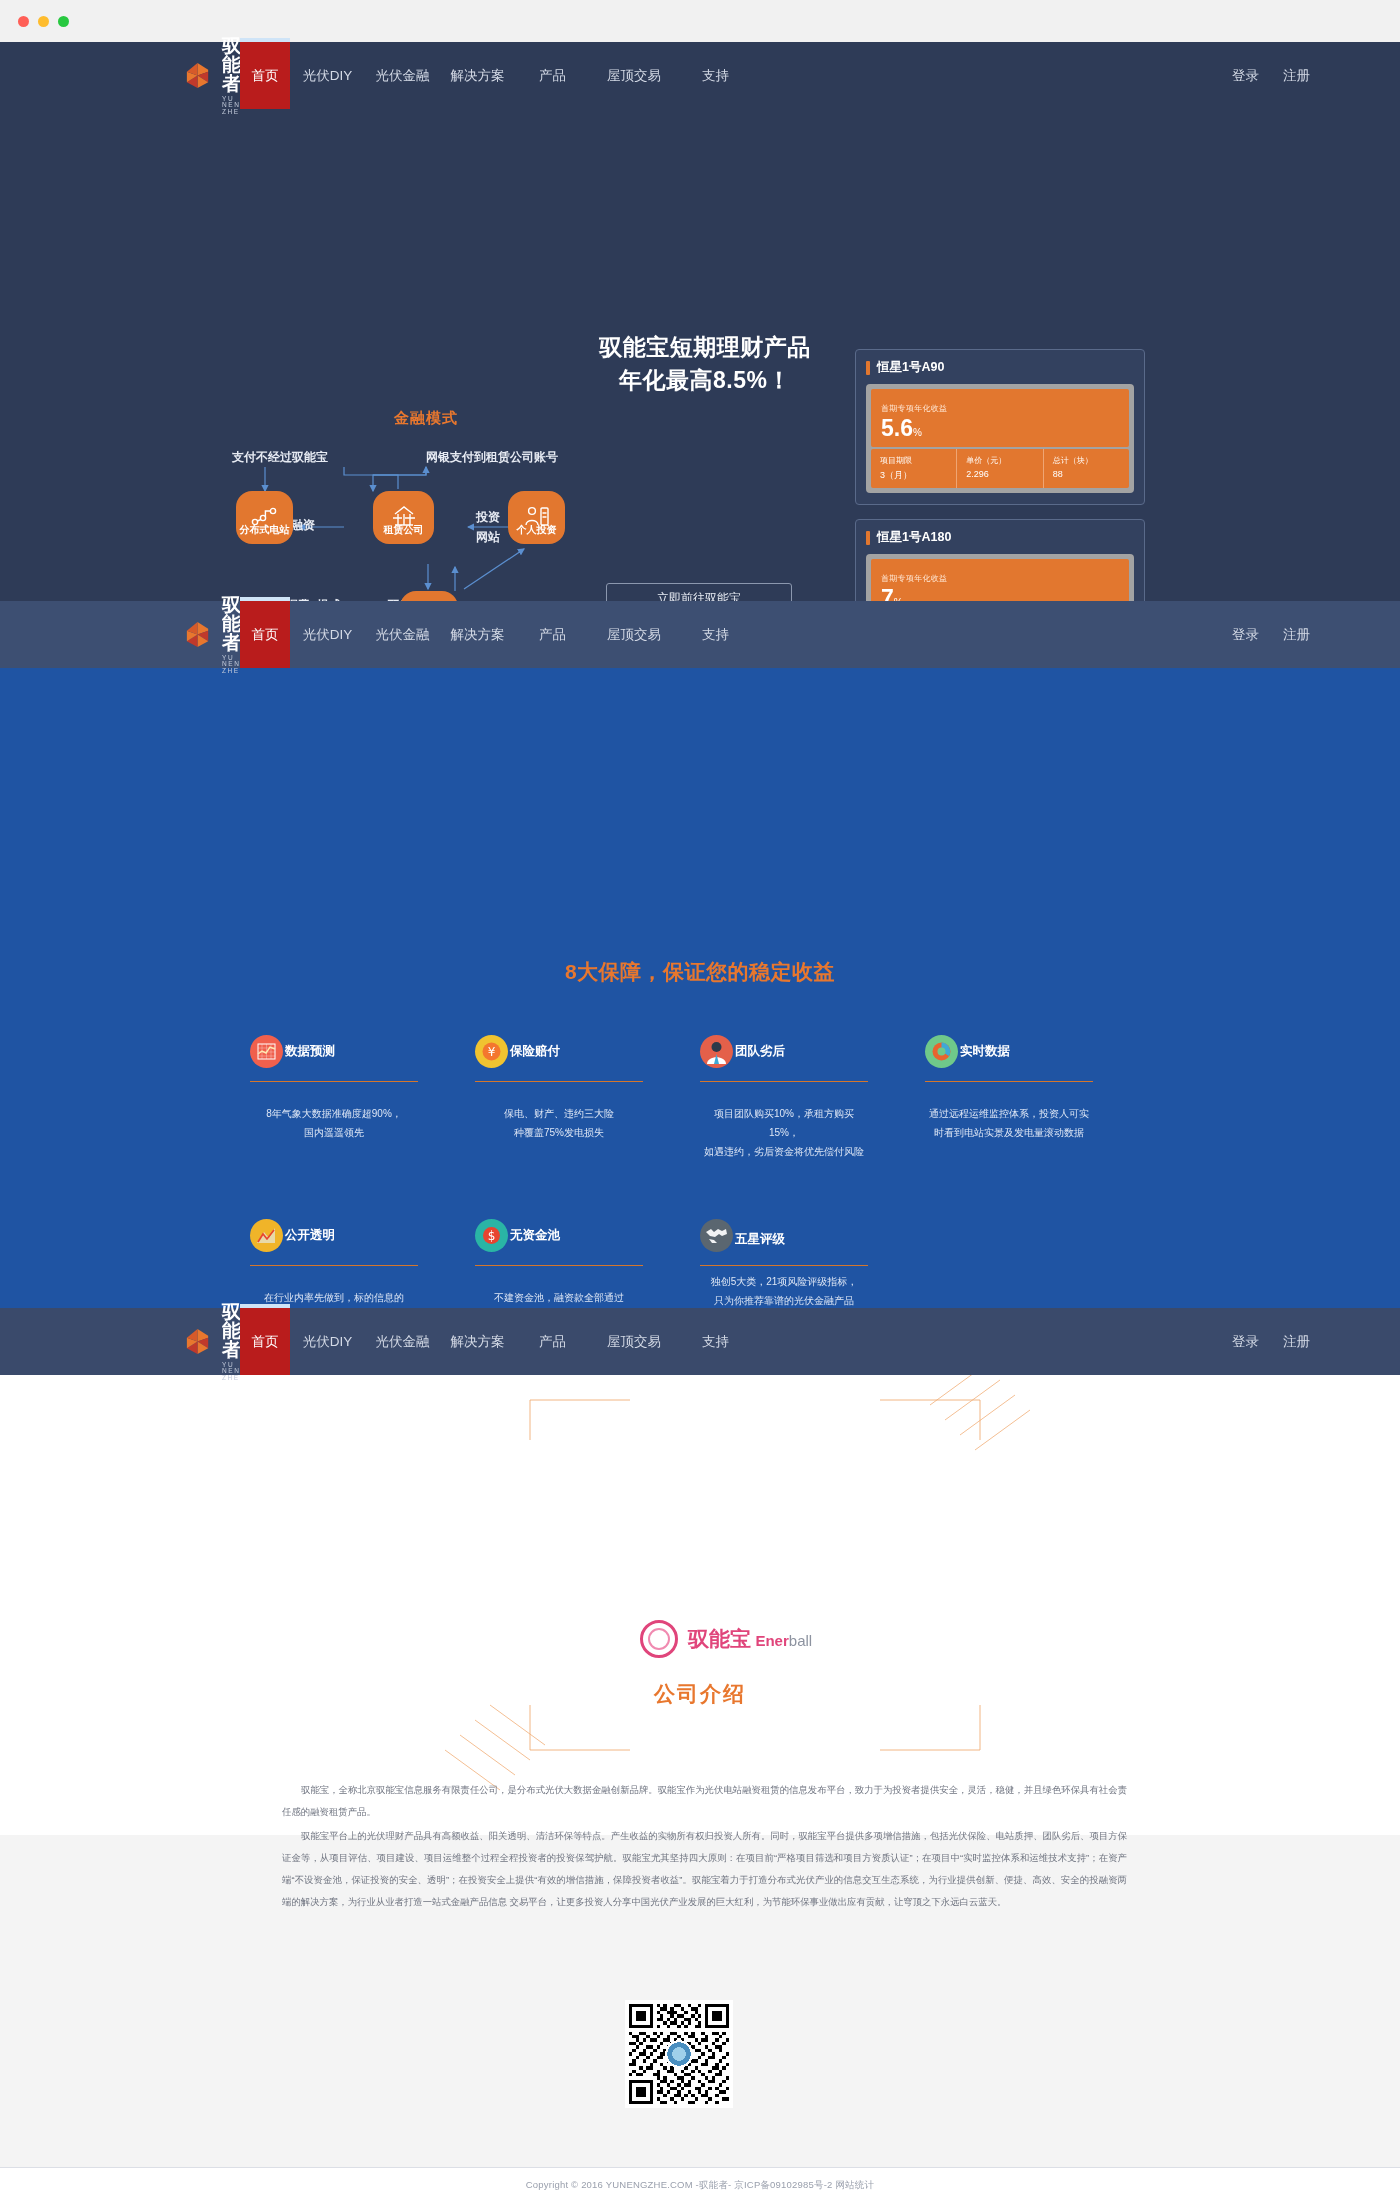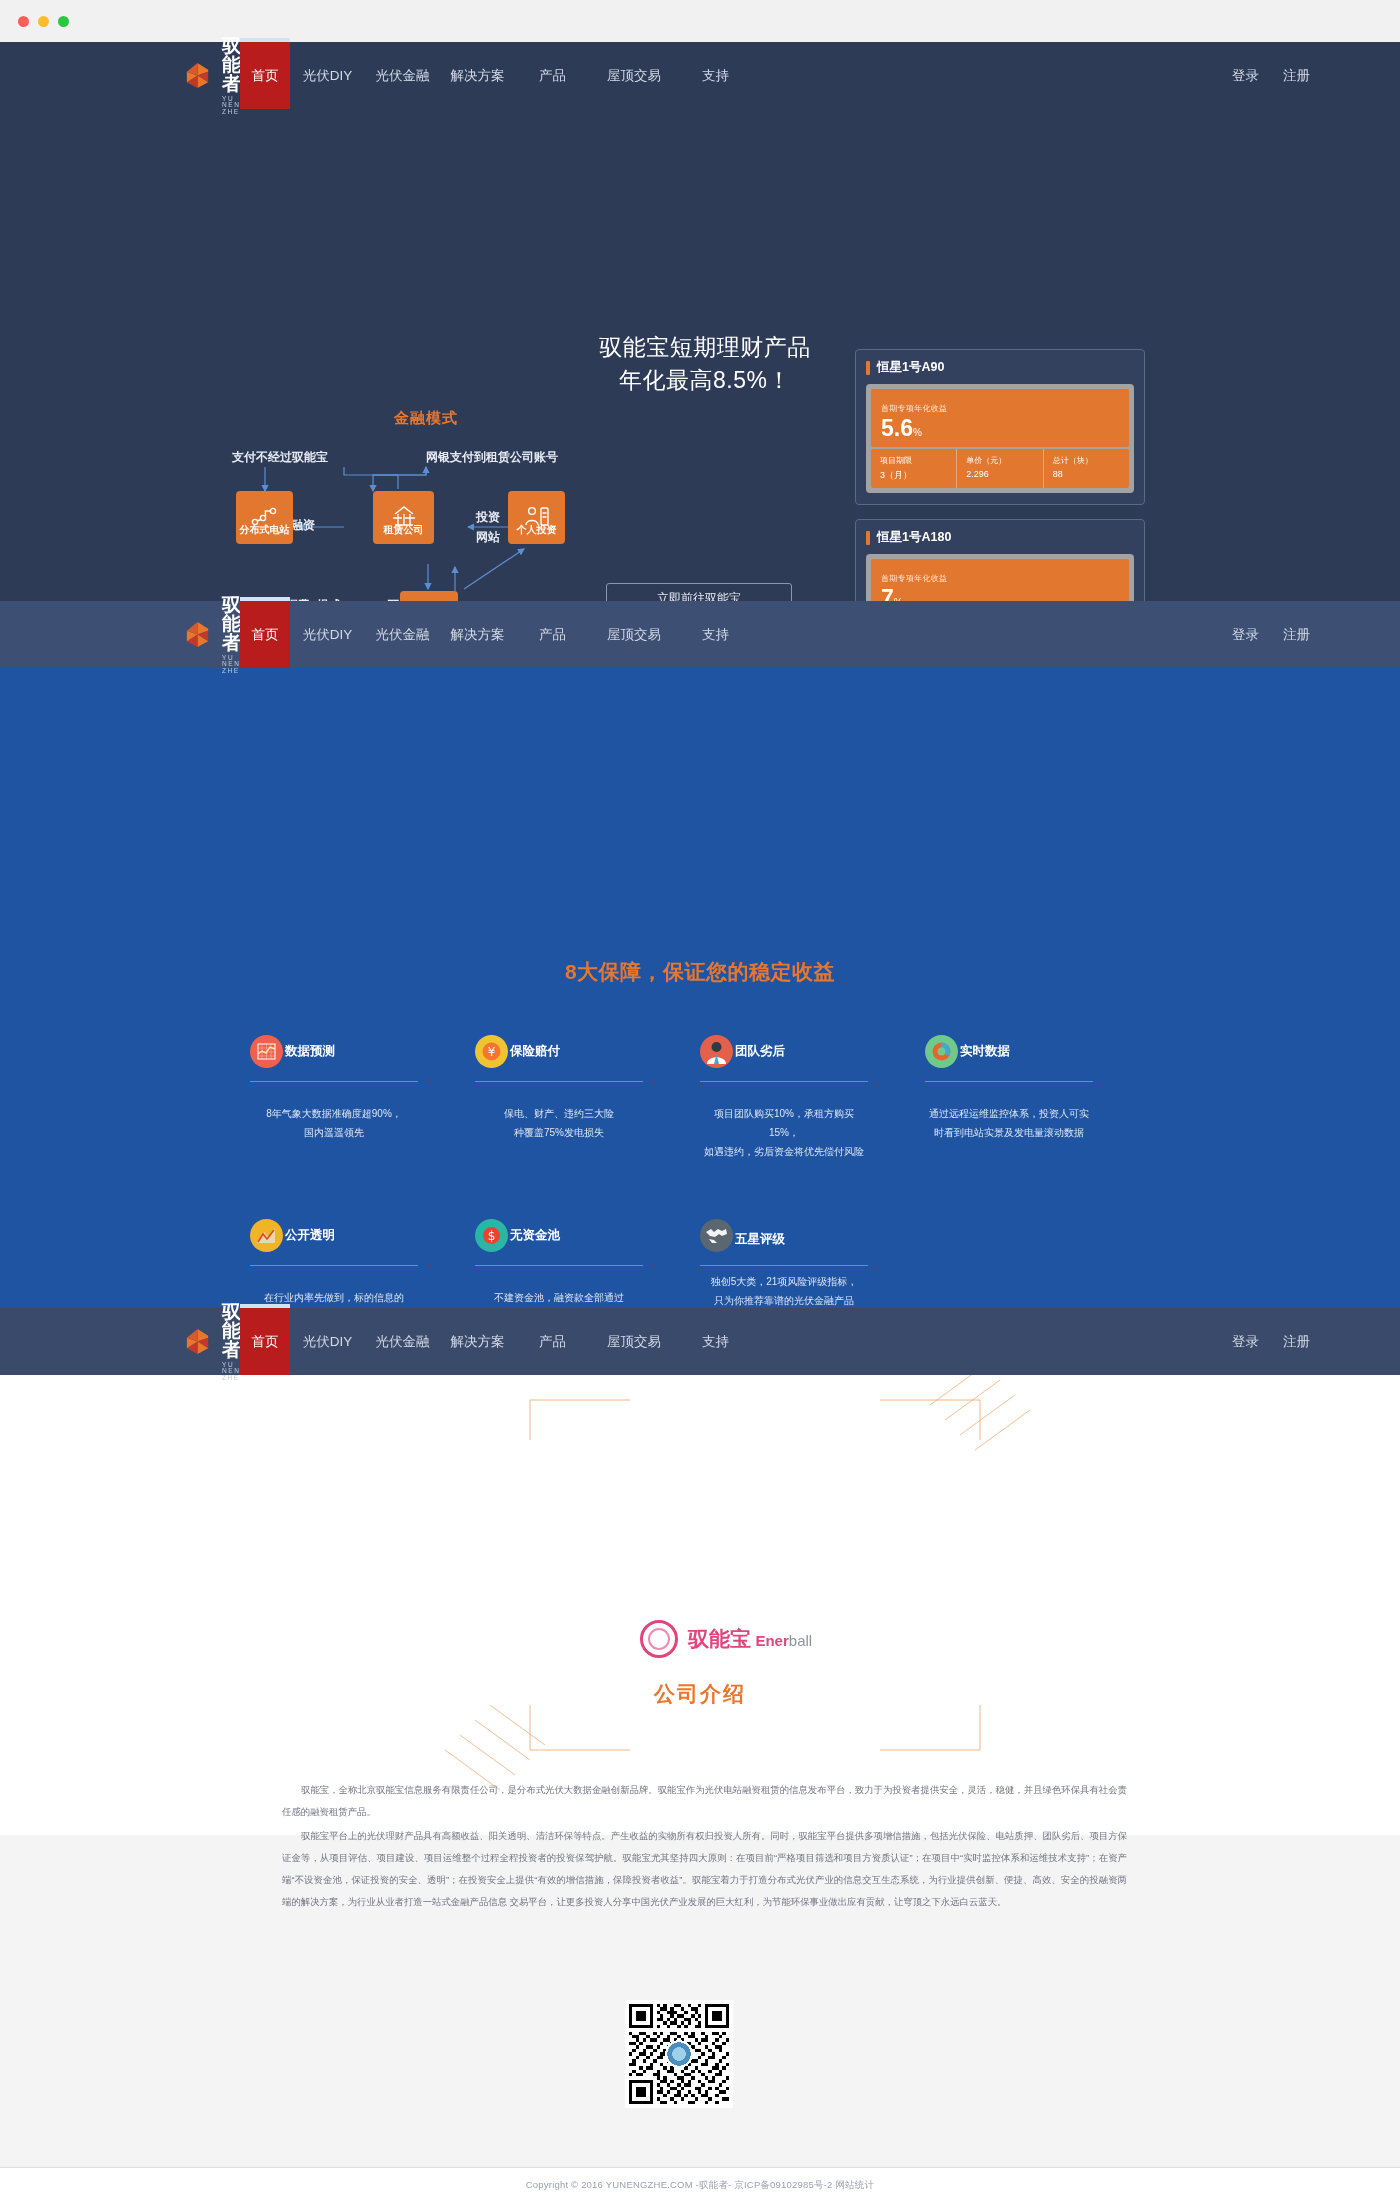--- a/index.html
+++ b/index.html
@@ -25,27 +25,27 @@
   .nav-items{display:flex;align-items:stretch}
   .nav-item{display:flex;align-items:center;justify-content:center;color:#d4dae6;font-size:13.5px;padding:0 8px;width:75px;cursor:pointer;position:relative}
   .nav-item.wide{width:88px}
   .nav-item.active{background:#b91c1c;color:#fff;width:50px}
   .nav-item.active::before{content:"";position:absolute;left:0;right:0;top:-4px;height:4px;background:#cfe4f7}
   .nav-right{margin-left:auto;display:flex;align-items:center;gap:24px;padding-right:90px}
   .nav-right span{color:#d4dae6;font-size:13.5px;cursor:pointer}
 
   
   .hero{height:492px;background:#2e3b57;position:relative;overflow:hidden}
-  .hero-title{position:absolute;left:560px;top:222px;width:290px;text-align:center;color:#fff;font-size:23px;font-weight:normal;line-height:1.45;letter-spacing:.5px}
+  .hero-title{position:absolute;left:560px;top:222px;width:290px;text-align:center;color:#fff;font-size:23px;font-weight:bold;line-height:1.45;letter-spacing:.5px}
 
   
   .diag{position:absolute;left:236px;top:300px;width:380px;height:320px}
   .diag-title{color:#e8772e;font-size:15px;font-weight:bold;text-align:center;letter-spacing:1px}
   .dlabel{position:absolute;color:#e7ebf3;font-size:12px;font-weight:bold;white-space:nowrap}
-  .dbox{position:absolute;background:#e2772f;border-radius:4px;display:flex;flex-direction:column;align-items:center;justify-content:flex-end;padding-bottom:7px}
+  .dbox{position:absolute;background:#e2772f;border-radius:16px;display:flex;flex-direction:column;align-items:center;justify-content:flex-end;padding-bottom:7px}
   .dbox span{color:#fff;font-size:10px;font-weight:bold}
   .dbox .gl{position:absolute;top:11px;left:0;right:0;display:flex;align-items:center;justify-content:center;height:30px}
 
   
   .cards{position:absolute;left:855px;top:240px;width:290px}
   .card{border:1px solid #556party;border:1px solid #566party}
   .card{border:1px solid #5a6a8a;border-radius:4px;background:#33415f;padding:9px 10px 11px;margin-bottom:14px}
   .card-hd{display:flex;align-items:center;gap:7px;margin-bottom:8px}
   .card-bar{width:4px;height:14px;background:#e2772f;border-radius:1px}
   .card-title{color:#fff;font-size:12.5px;font-weight:bold}

